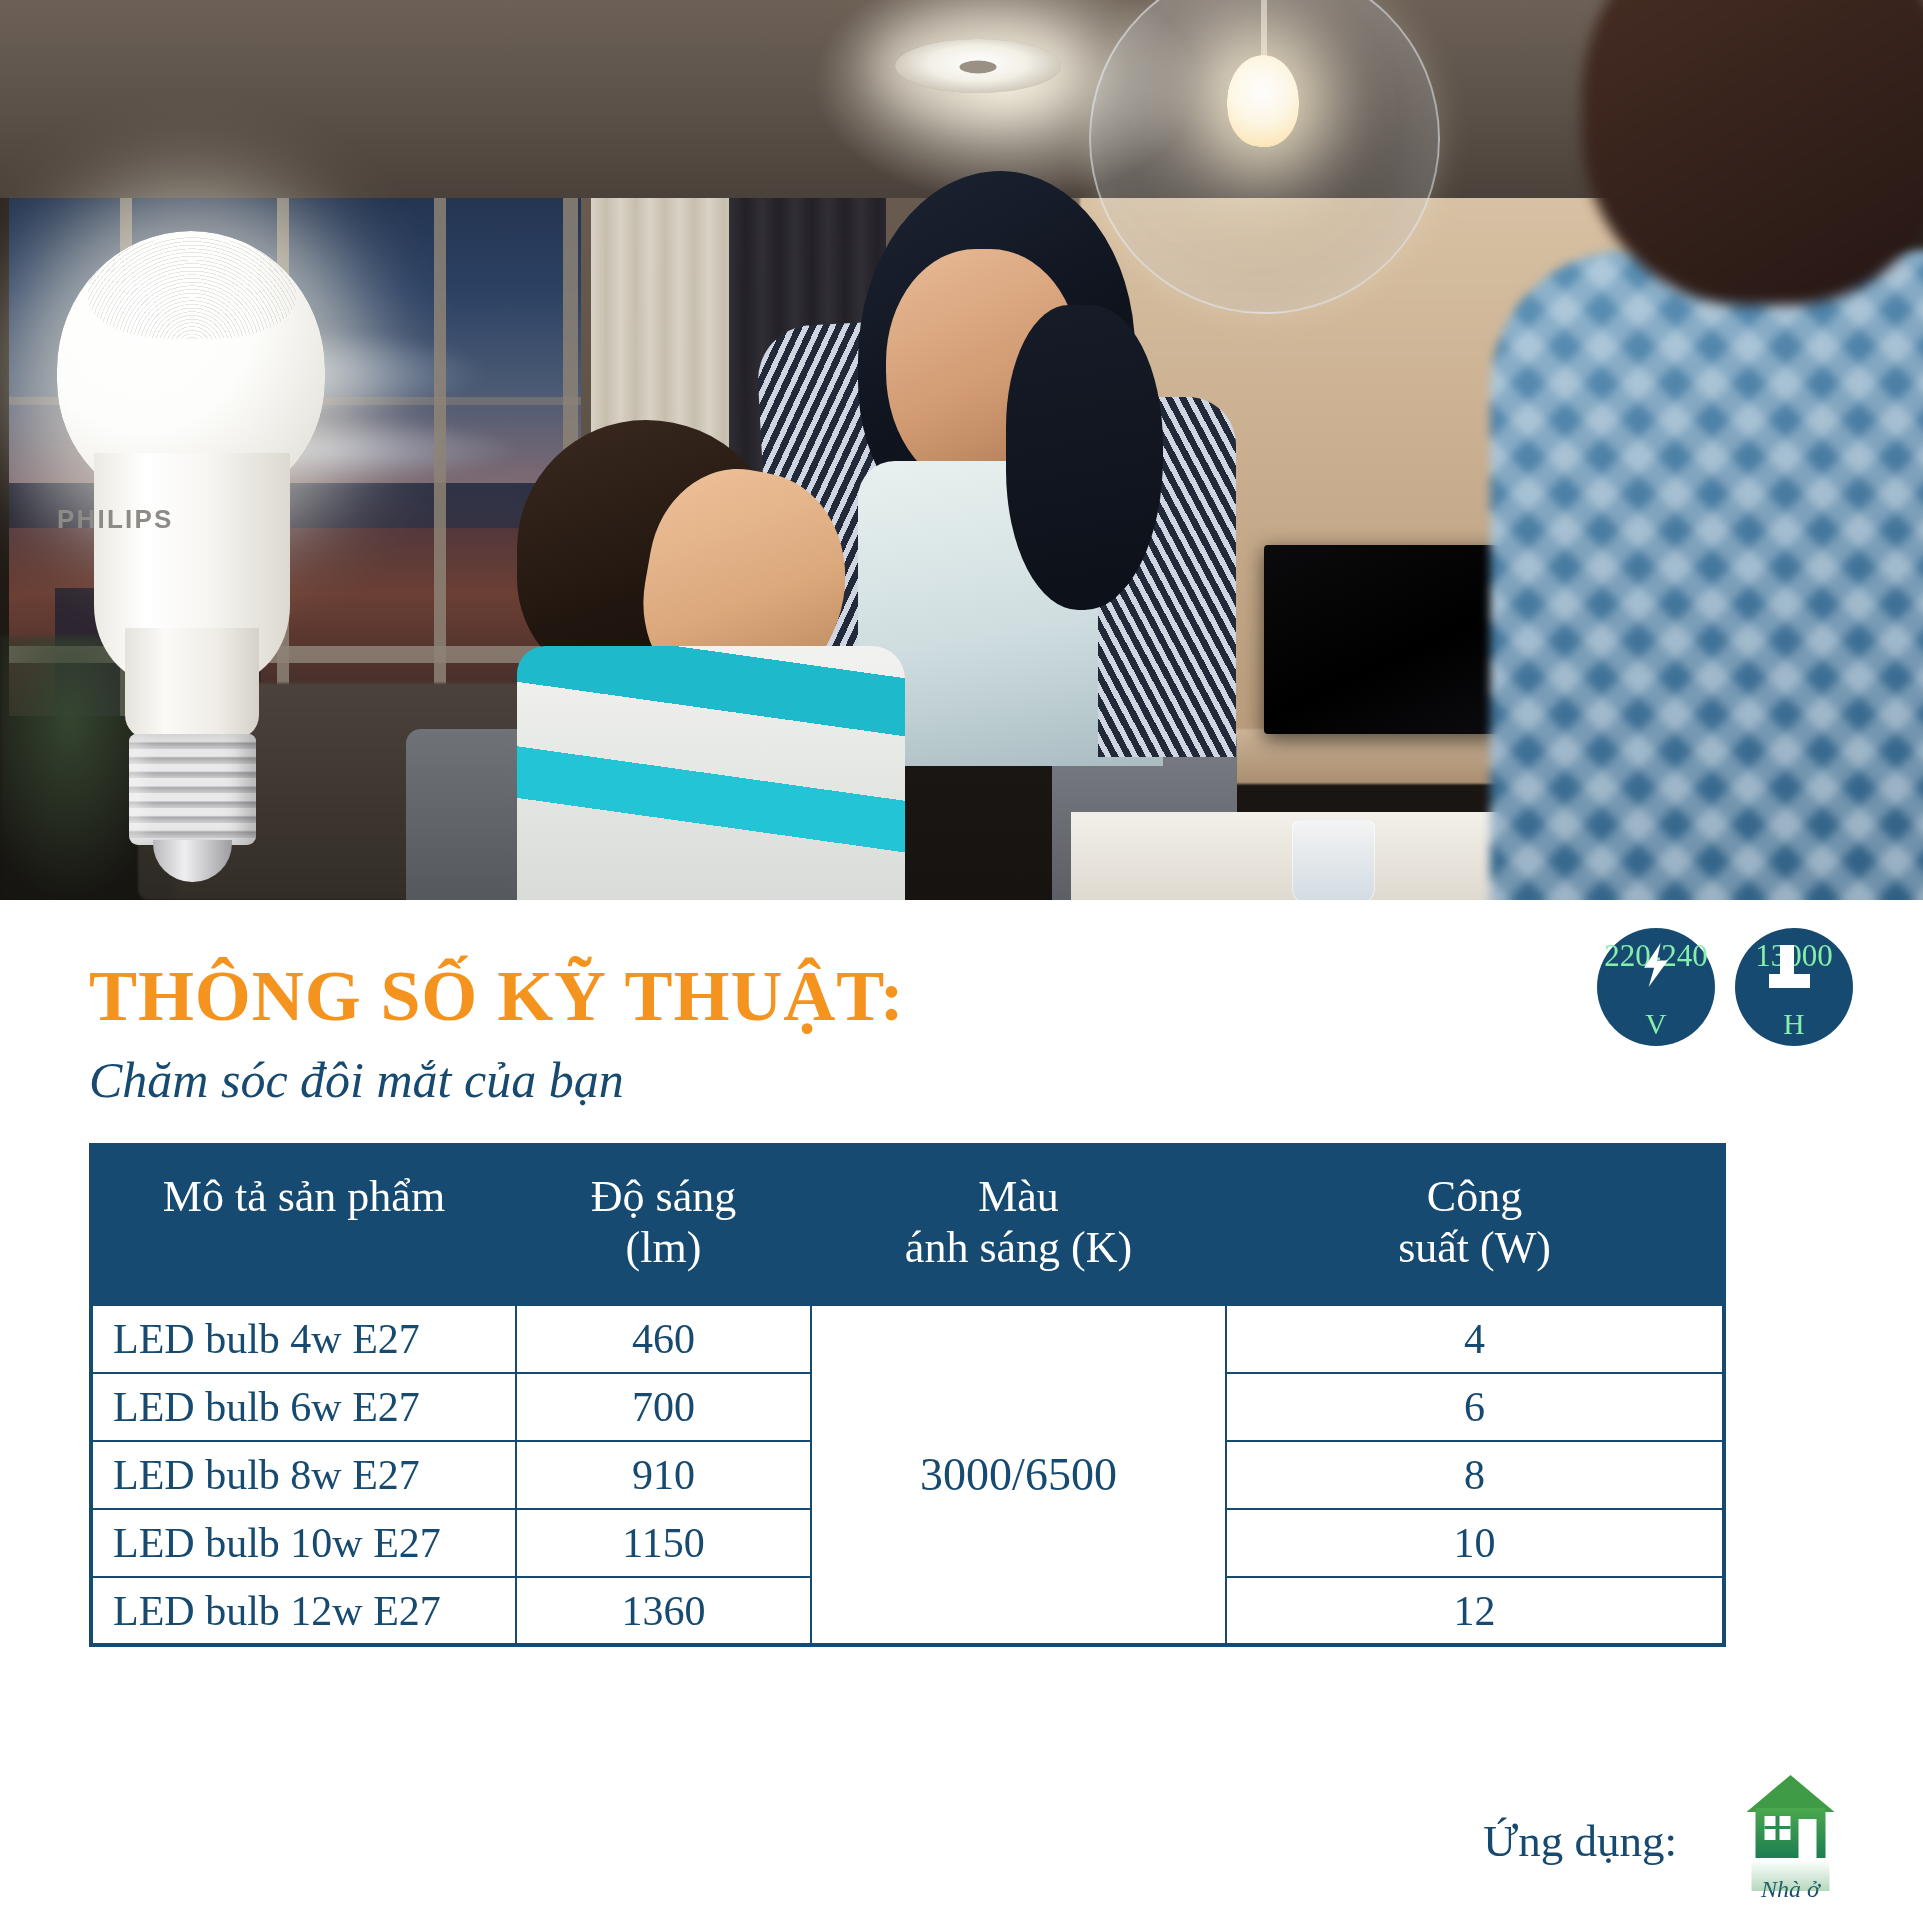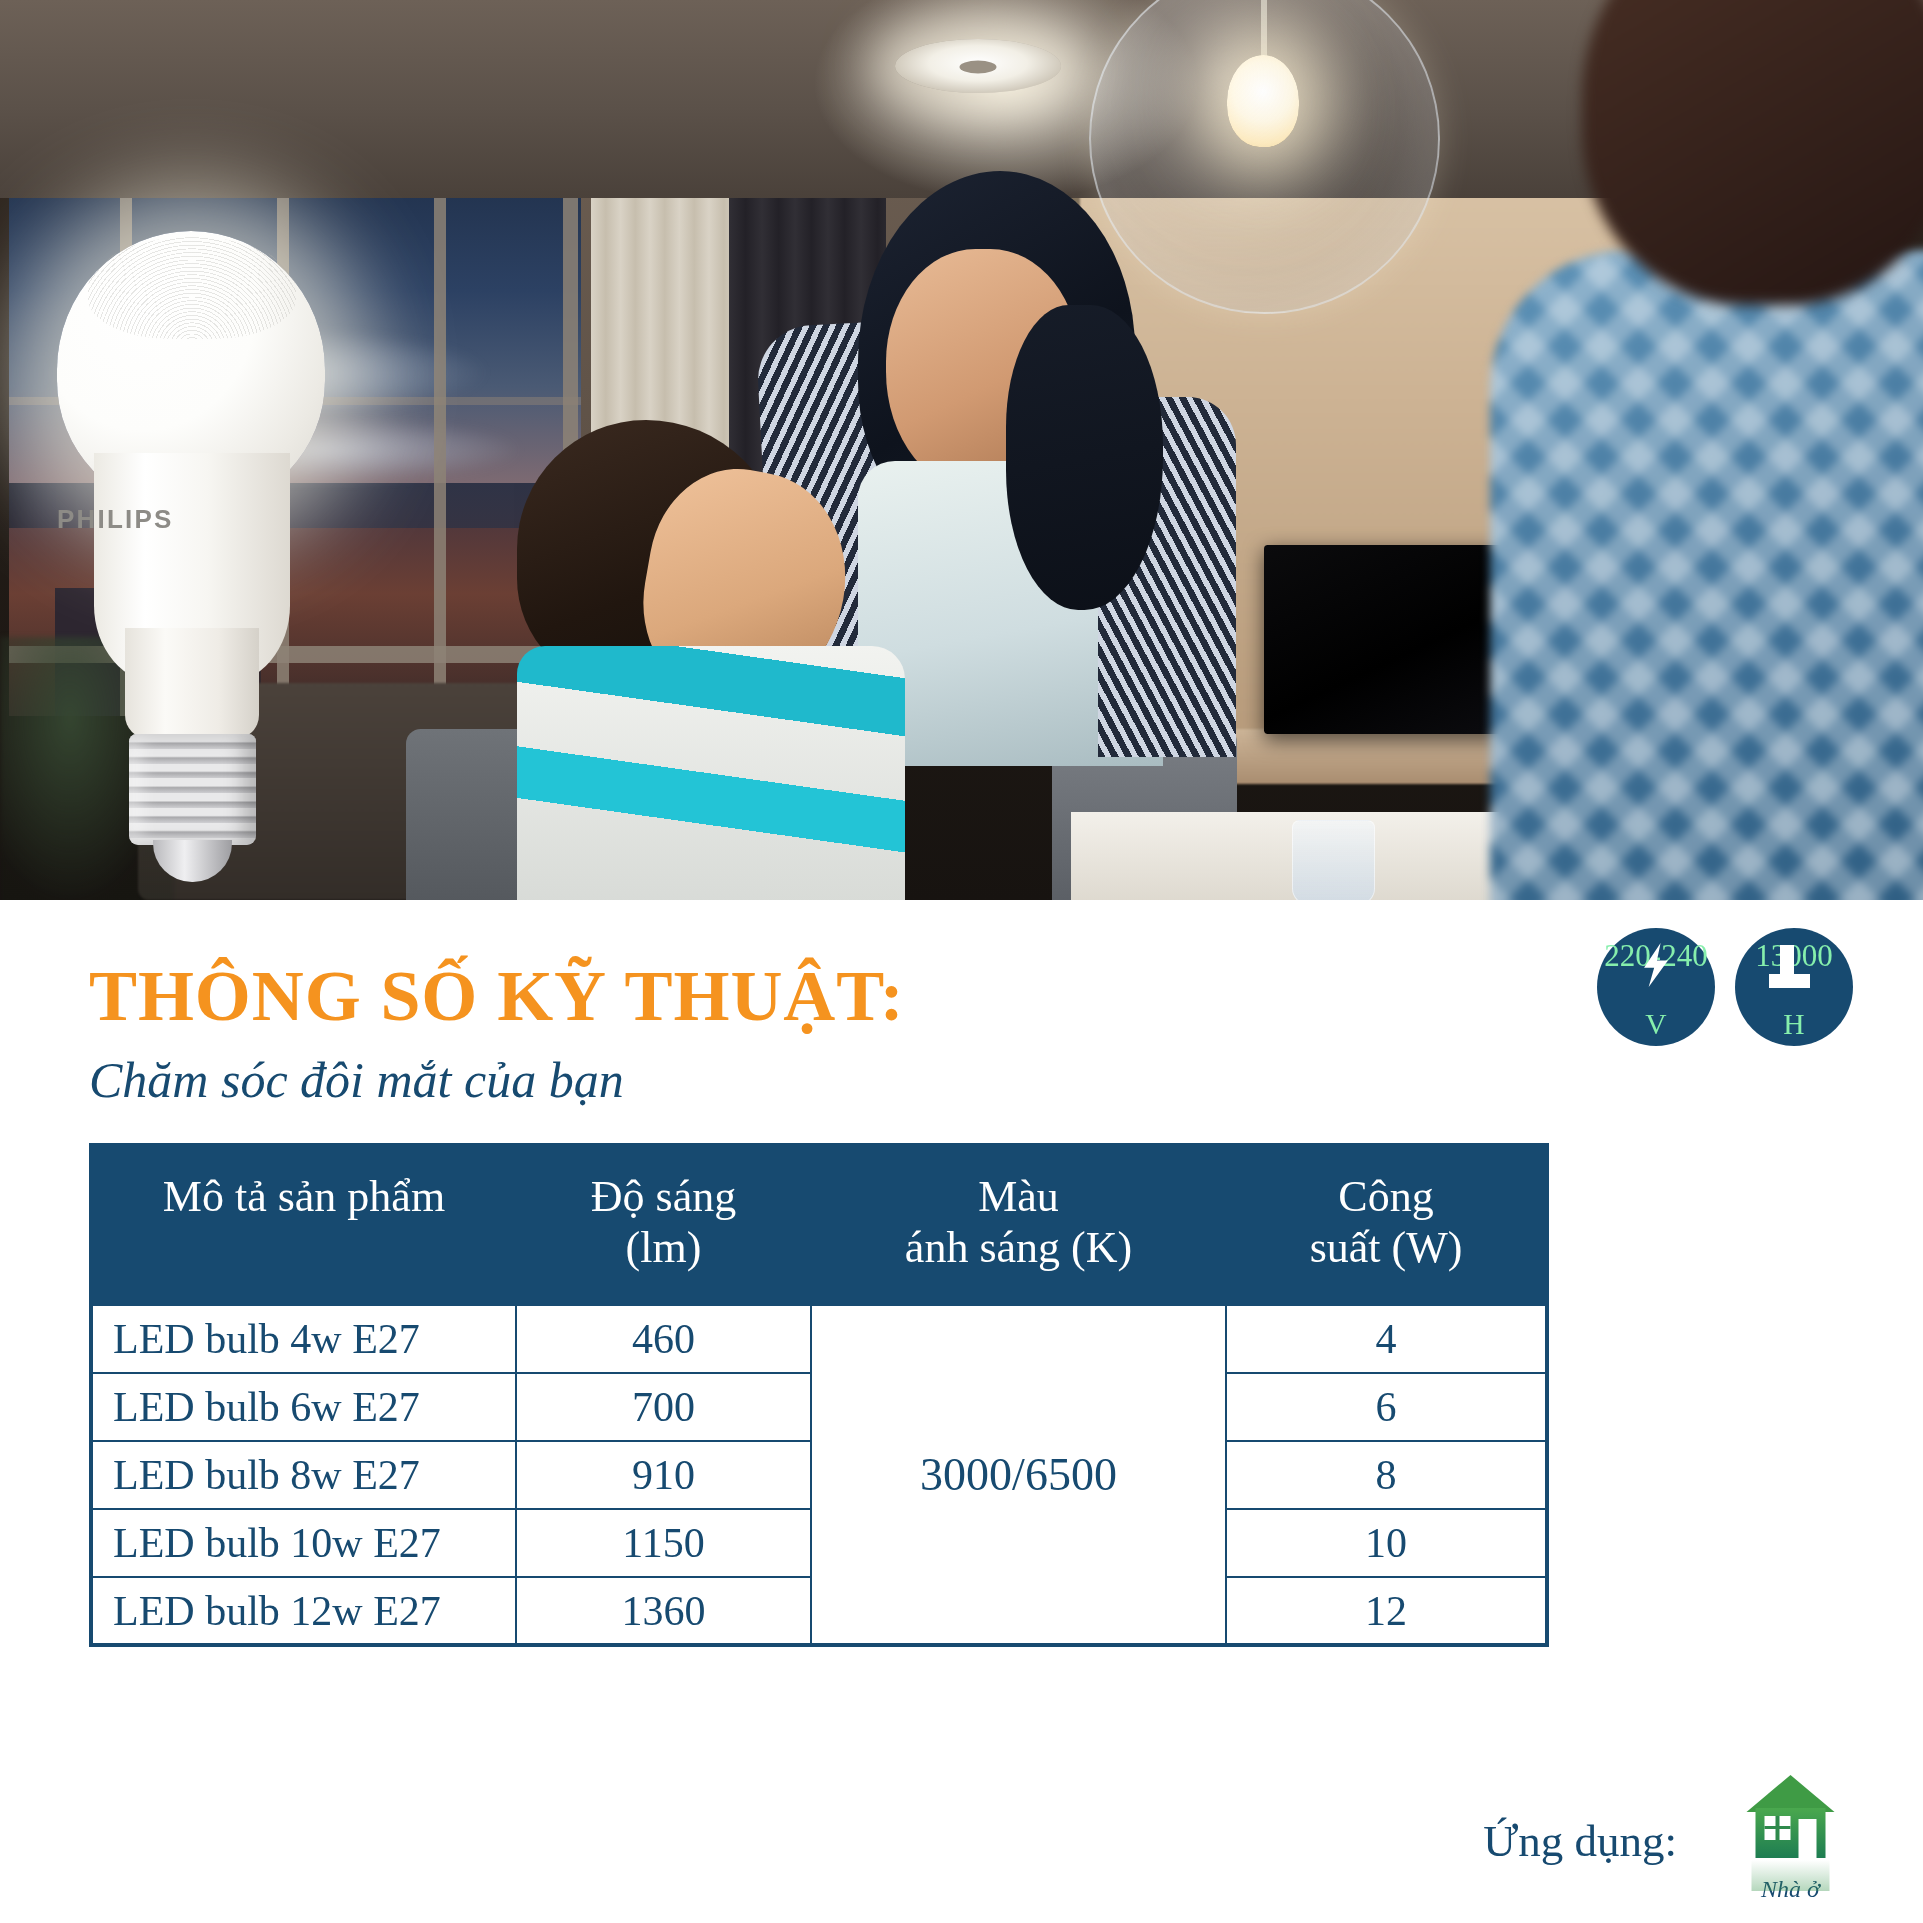--- a/index.html
+++ b/index.html
@@ -340,21 +340,21 @@
     position:absolute; left:0; top:28px; width:138px; text-align:center;
     font-size:25px; font-weight:bold; color:#1a8fd4; letter-spacing:0.9px;
   }
   .cri .cri-n{
     position:absolute; left:0; top:54px; width:138px; text-align:center;
     font-size:43px; font-weight:bold; color:#000; line-height:1;
   }
 
   
   .tbl{
-    position:absolute; left:89px; top:243px; width:1460px;
+    position:absolute; left:89px; top:243px; width:1637px;
     border-collapse:collapse; table-layout:fixed;
     border:4.6px solid #174A70;
   }
   .tbl th, .tbl td{ border:2.8px solid #174A70; }
   .tbl thead th{
     background:#174A70; color:#fff; font-weight:normal;
     font-size:44px; line-height:1.16; padding:24px 7.4px 31px; vertical-align:top;
     text-align:center;
   }
   .tbl thead th.two{ padding-top:24px; }

